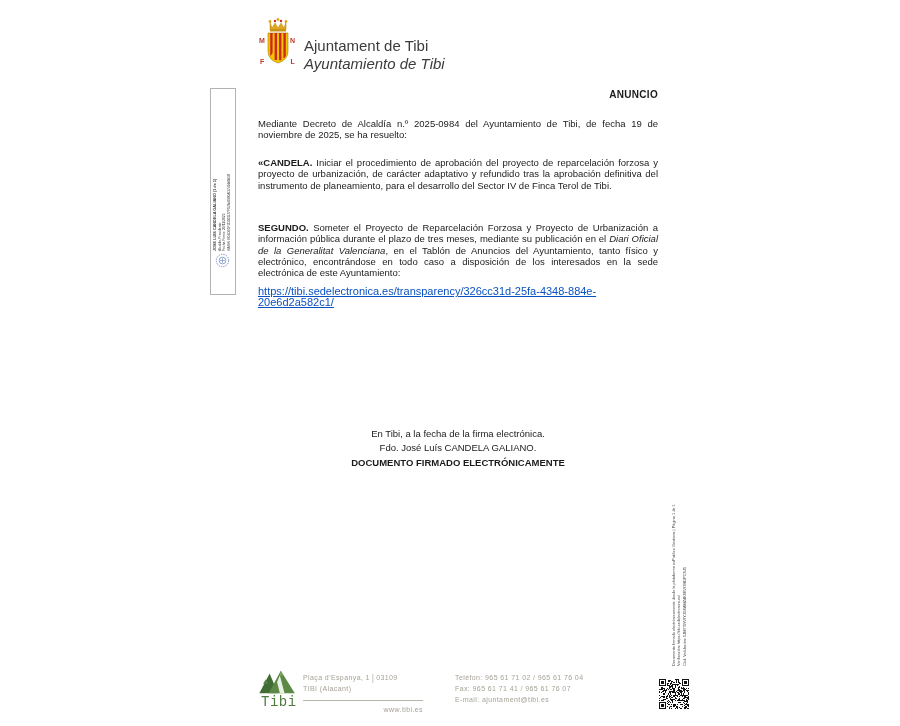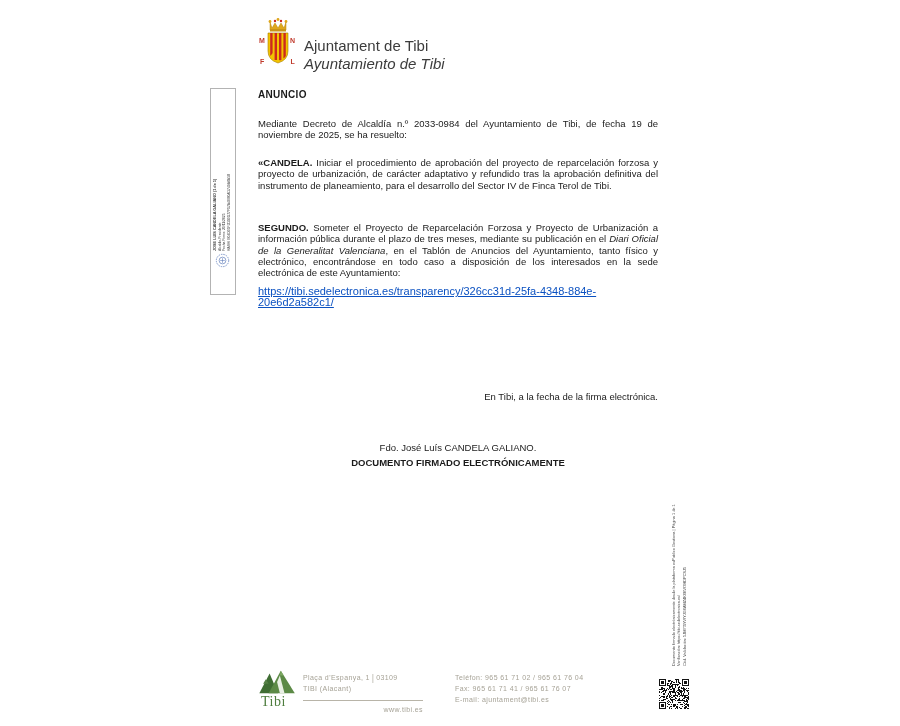--- a/index.html
+++ b/index.html
@@ -14,21 +14,21 @@
   .crest { width:40px; height:58px; flex:0 0 auto; }
   .org-names { margin-left:6px; padding-top:15px; color:#3c3c3c; font-size:15px; line-height:17.5px; }
   .org-es { font-style:italic; }
 
   
   .para {
     position:absolute; left:258px; width:400px; margin:0;
     font-size:9.5px; line-height:11.3px; text-align:justify; color:#1b1b1b;
   }
   .center { text-align:center; }
-  .doc-title { font-weight:bold; font-size:10px; letter-spacing:.3px; text-align:left; }
+  .doc-title { font-weight:bold; font-size:10px; letter-spacing:.3px; text-align:right; }
   .bold { font-weight:bold; }
   .ital { font-style:italic; }
   .doc-link { color:#0b51c1; text-decoration:underline; font-size:11px; }
   .sign-notice { font-weight:bold; }
 
   
   .stamp-box {
     position:absolute; left:210px; top:88px; width:26px; height:207px;
     border:1px solid #b3b3b3; background:#fff;
   }
@@ -41,21 +41,21 @@
   .wreath-icon { position:absolute; left:215px; top:253px; width:15px; height:15px; }
 
   
   .right-margin-text { left:671px; top:666px; width:243px; height:18px; font-size:3.9px; line-height:5.4px; color:#4a4a4a; }
   .qr { position:absolute; left:659px; top:679px; width:30px; height:30px; }
 
   
   .footer-logo { position:absolute; left:256px; top:667px; width:44px; height:28px; }
   .footer-wordmark {
     position:absolute; left:261px; top:694px; width:40px;
-    font-family:Liberation Serif, serif; color:#4e7d3e; font-size:14px; letter-spacing:.5px;
+    font-family:Liberation Mono, monospace; color:#4e7d3e; font-size:14px; letter-spacing:.5px;
   }
   .footer-text { color:#a6a296; font-size:7px; line-height:11px; letter-spacing:.4px; }
   .footer-address { position:absolute; left:303px; top:672px; width:125px; }
   .footer-rule { position:absolute; left:303px; top:700px; width:120px; border-top:1px solid #b8b4a8; }
   .footer-site { position:absolute; left:303px; top:704px; width:120px; text-align:right; }
   .footer-contact { position:absolute; left:455px; top:672px; width:200px; }
   .addr-sep { display:inline-block; transform:scaleY(1.4); padding:0 2px; }
 </style>
 </head>
 <body>
@@ -102,31 +102,31 @@
     <div>HASH: E04D05F3D10D77F17A4EB0AD749A8A5B</div>
   </div>
   <svg class="wreath-icon" viewBox="0 0 16 16">
     <circle cx="8" cy="8" r="6.6" fill="none" stroke="#5a78b8" stroke-width="0.8" stroke-dasharray="1.6 1"></circle>
     <circle cx="8" cy="8" r="3.6" fill="none" stroke="#5a78b8" stroke-width="0.7"></circle>
     <path d="M5.5 8 h5 M8 5.5 v5" stroke="#5a78b8" stroke-width="0.6"></path>
   </svg>
 
   <p class="para doc-title" style="top:89px;">ANUNCIO</p>
 
-  <p class="para" style="top:118px;">Mediante Decreto de Alcaldía n.º 2033-0984 del Ayuntamiento de Tibi, de fecha 19 de noviembre de 2025,  se ha resuelto:</p>
+  <p class="para" style="top:118px;">Mediante Decreto de Alcaldía n.º 2025-0984 del Ayuntamiento de Tibi, de fecha 19 de noviembre de 2025,  se ha resuelto:</p>
 
   <p class="para" style="top:157px;"><span class="bold">«CANDELA.</span><span> Iniciar el procedimiento de aprobación del proyecto de reparcelación forzosa y proyecto de urbanización, de carácter adaptativo y refundido tras la aprobación definitiva del instrumento de planeamiento, para el desarrollo del Sector IV de Finca Terol de Tibi.</span></p>
 
   <p class="para" style="top:222px;"><span class="bold">SEGUNDO.</span><span> Someter el Proyecto de Reparcelación Forzosa y Proyecto de Urbanización a información pública durante el plazo de tres meses, mediante su publicación en el </span><span class="ital">Diari Oficial de la Generalitat Valenciana</span><span>, en el Tablón de Anuncios del Ayuntamiento, tanto físico y electrónico, encontrándose en todo caso a disposición de los interesados en la sede electrónica de este Ayuntamiento:</span></p>
 
   <p class="para" style="top:286px;"><a href="#" class="doc-link">https://tibi.sedelectronica.es/transparency/326cc31d-25fa-4348-884e-20e6d2a582c1/</a></p>
 
 
 
-  <p class="para center" style="top:391px;text-align:right;">En Tibi, a la fecha de la firma electrónica.</p>
+  <p class="para center" style="top:428px;">En Tibi, a la fecha de la firma electrónica.</p>
   <p class="para center" style="top:442px;">Fdo. José Luís CANDELA GALIANO.</p>
   <p class="para center sign-notice" style="top:457px;">DOCUMENTO FIRMADO ELECTRÓNICAMENTE</p>
 
   <div class="rotated right-margin-text">
     <div>Documento firmado electrónicamente desde la plataforma esPublico Gestiona | Página 1 de 1</div>
     <div>Verificación: https://tibi.sedelectronica.es/</div>
     <div>Cód. Validación: 5JM73WWYJG6AMZ4K6KW3HDPCSJ5</div>
   </div>
 
   <svg class="qr" viewBox="0 0 29 29" shape-rendering="crispEdges">

